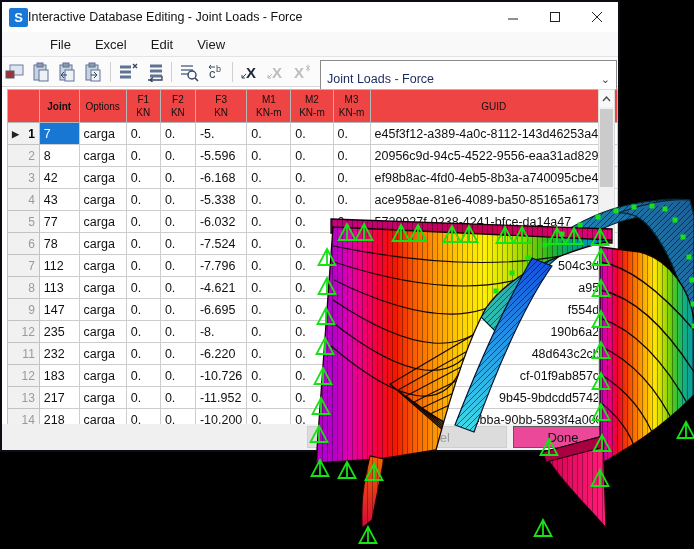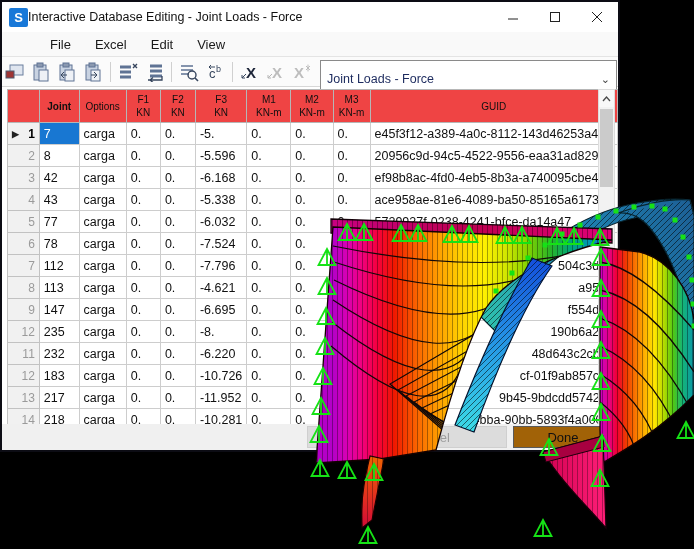--- a/index.html
+++ b/index.html
@@ -56,21 +56,21 @@
   .vsb{position:absolute;left:596px;top:87px;width:17px;height:338px;background:#f2f2f2;
        border:1px solid #dcdcdc;box-sizing:border-box;}
   .vsb .up{height:17px;display:flex;align-items:center;justify-content:center;background:#f8f8f8;}
   .vsb .thumb{position:absolute;left:1px;top:19px;width:13px;height:78px;background:#cbcbcb;}
 
   
   .footer{position:absolute;left:0;bottom:0;right:0;height:26px;background:#f0f0f0;}
   .btn{position:absolute;top:2px;height:22px;font-size:13px;display:flex;
        align-items:center;justify-content:center;box-sizing:border-box;}
   .btn.apply{left:305px;width:200px;background:#dcdcdc;color:#9d9d9d;border:1px solid #cfcfcf;}
-  .btn.done{left:511px;width:100px;background:#a16207;color:#101010;border:1px solid #5a5a5a;}
+  .btn.done{left:511px;width:100px;background:#ec4899;color:#101010;border:1px solid #5a5a5a;}
 
   
   .mesh{position:absolute;left:0;top:0;z-index:5;pointer-events:none;}
 </style>
 </head>
 <body>
 
 <div class="stage">
 
   <div class="win">
@@ -371,21 +371,21 @@
               <td>0.</td>
               <td>0.</td>
               <td class="guid-r">9b45-9bdcdd57429c</td>
             </tr>
             <tr>
               <td class="rn">14</td>
               <td>218</td>
               <td>carga</td>
               <td>0.</td>
               <td>0.</td>
-              <td>-10.281</td>
+              <td>-10.200</td>
               <td>0.</td>
               <td>0.</td>
               <td>0.</td>
               <td class="guid-r">4bba-90bb-5893f4a000fa</td>
             </tr>
           </tbody>
       </table>
     </div>
 
     <div class="vsb">

